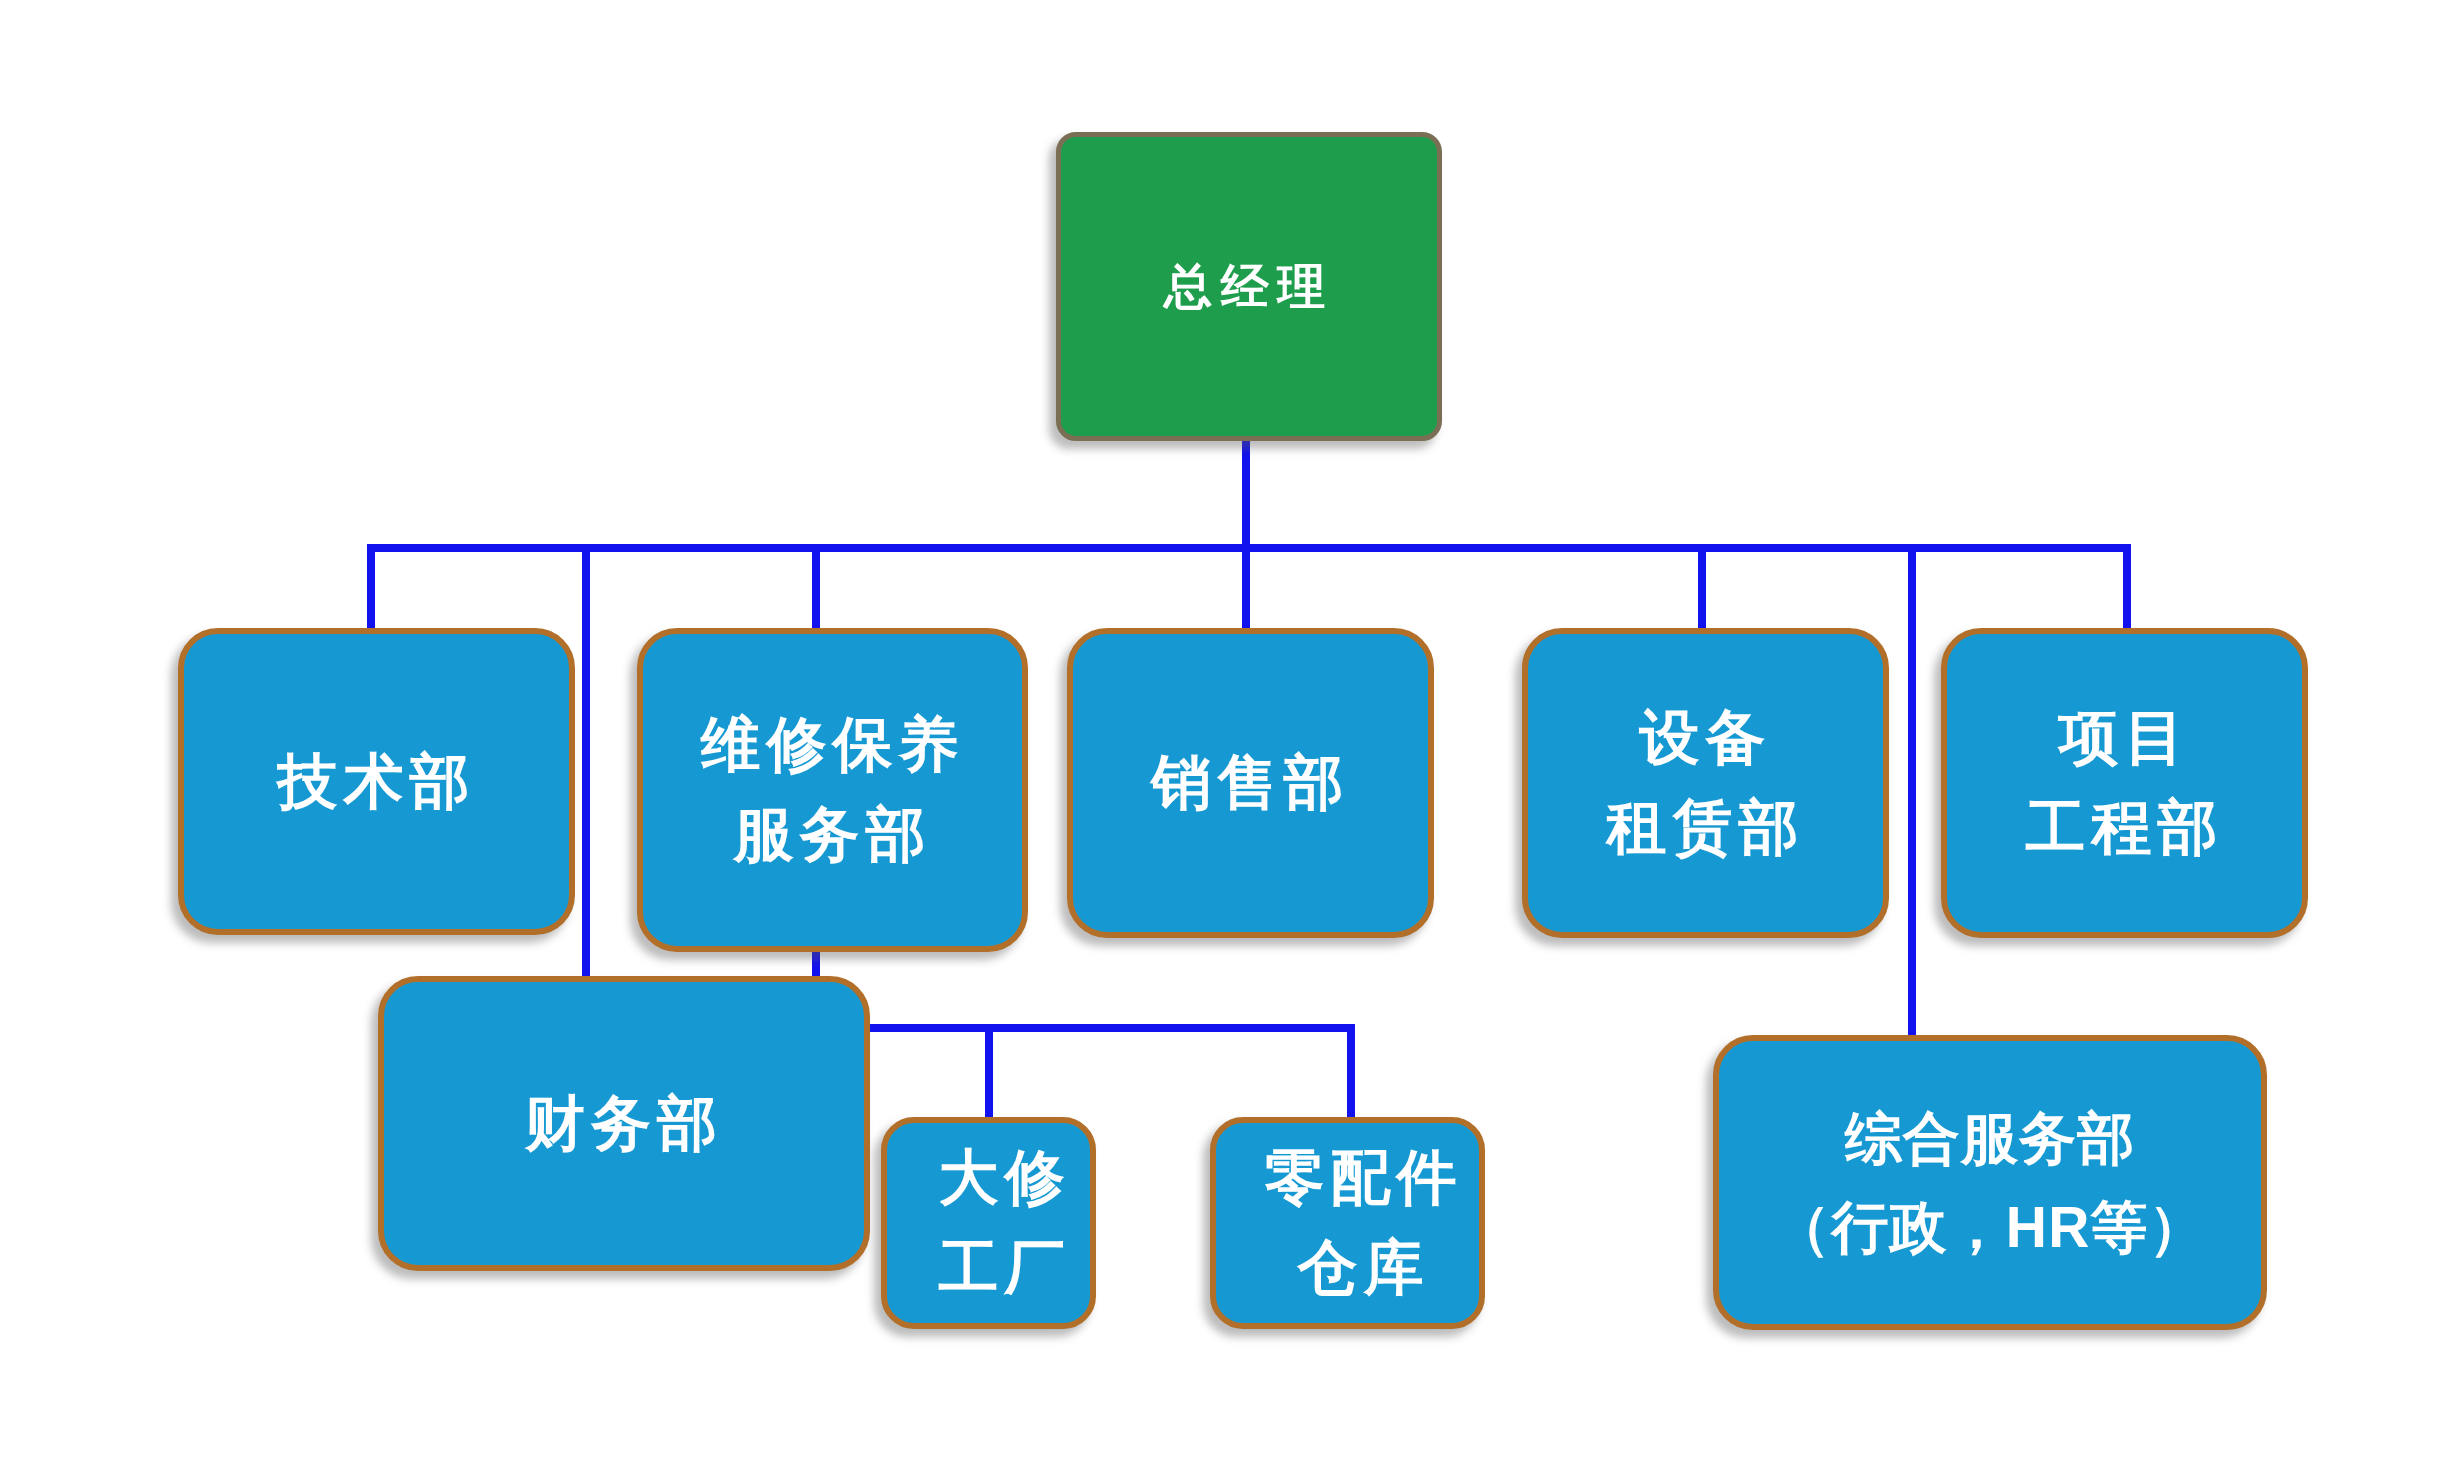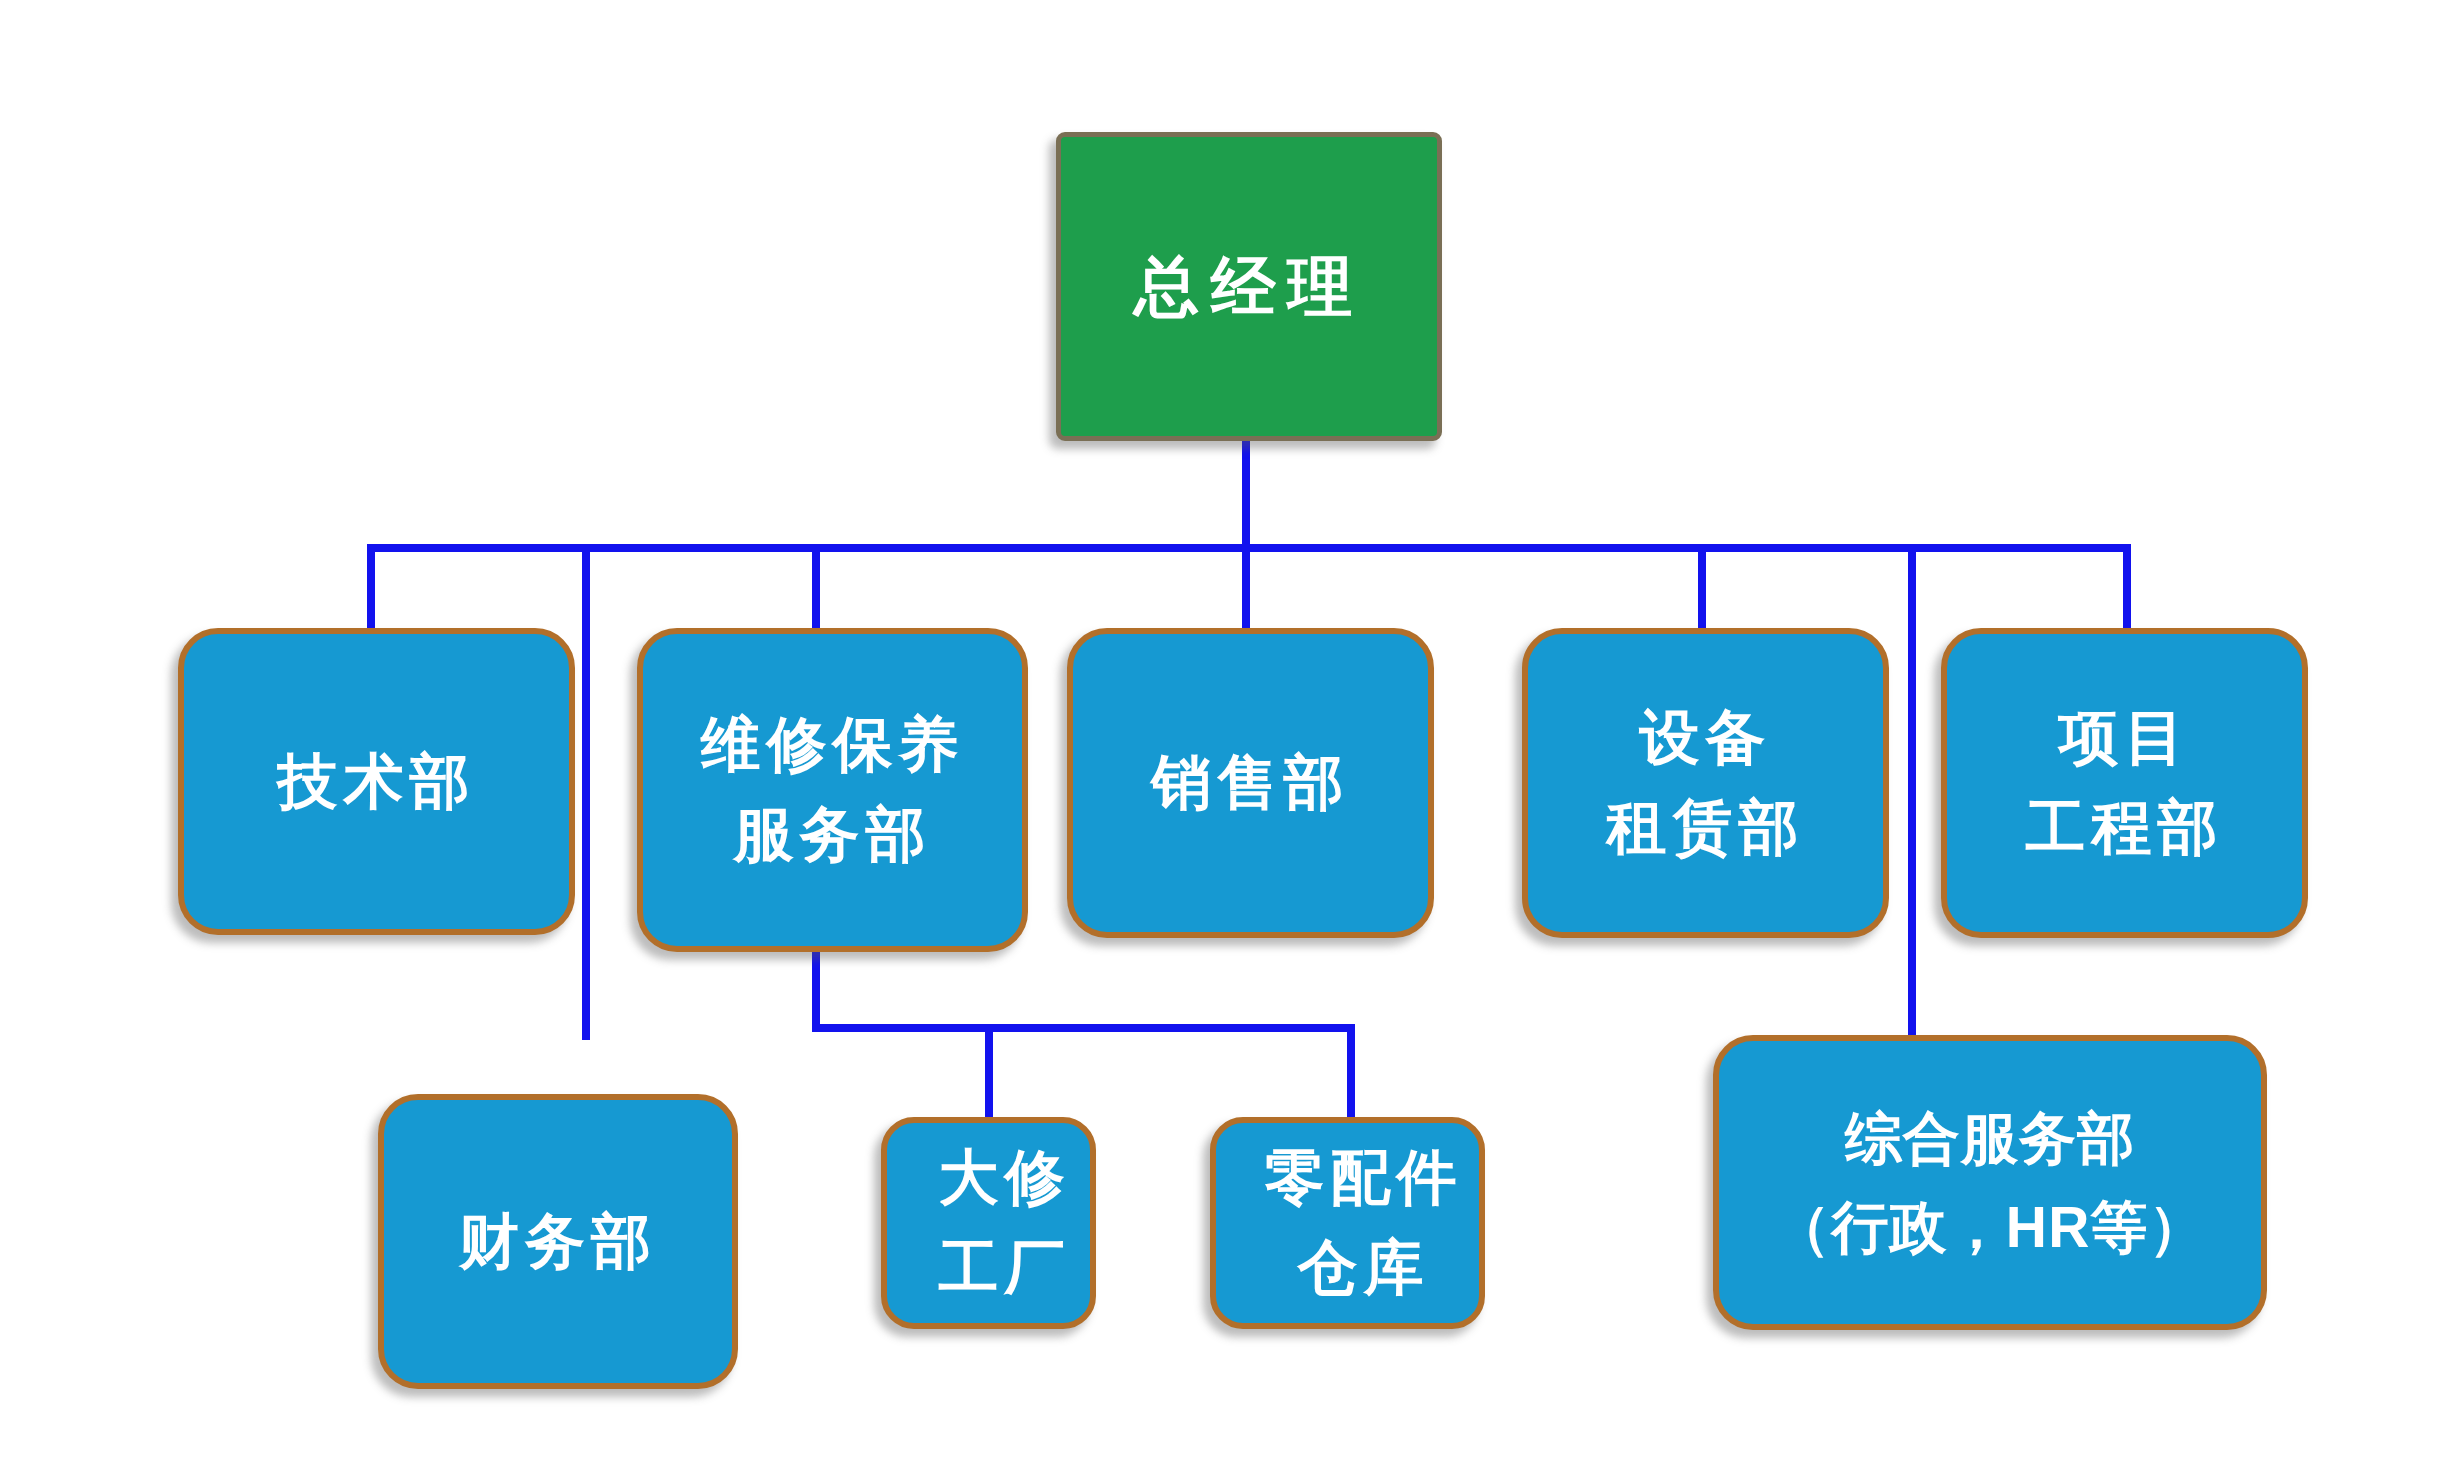--- a/index.html
+++ b/index.html
@@ -27,22 +27,22 @@
     background: #1699D2;
     border: 6.7px solid #B26F2A;
     border-radius: 40px;
     font-size: 60px;
     line-height: 1.5;
     letter-spacing: 0.10em;
   }
   .node--root {
     background: #1E9E4C;
     border: 5.8px solid #7A6F55;
-    border-radius: 9px;
-    font-size: 65px;
+    border-radius: 20px;
+    font-size: 48px;
     letter-spacing: 0.18em;
   }
   .node--small { border-radius: 33px; padding-left: 32px; }
   .node--wide  { letter-spacing: 0.02em; font-size: 57px; line-height: 1.55; }
   .line {
     position: absolute;
     background: #1212EE;
   }
 </style>
 </head>
@@ -71,21 +71,21 @@
 服务部</div>
 
   <div class="node node--dept" style="left:1067px; top:628px; width:367px; height:310px;">销售部</div>
 
   <div class="node node--dept" style="left:1522px; top:628px; width:367px; height:310px;">设备
 租赁部</div>
 
   <div class="node node--dept" style="left:1941px; top:628px; width:367px; height:310px;">项目
 工程部</div>
 
-  <div class="node node--dept" style="left:378px; top:1094px; width:360px; height:295px;">财务部</div>
+  <div class="node node--dept" style="left:378px; top:976px; width:492px; height:295px;">财务部</div>
 
   <div class="node node--dept node--small" style="left:881px; top:1117px; width:215px; height:212px;">大修
 工厂</div>
 
   <div class="node node--dept node--small" style="left:1210px; top:1117px; width:275px; height:212px;">零配件
 仓库</div>
 
   <div class="node node--dept node--wide" style="left:1713px; top:1035px; width:554px; height:295px;">综合服务部
 （行政，HR等）</div>
 

